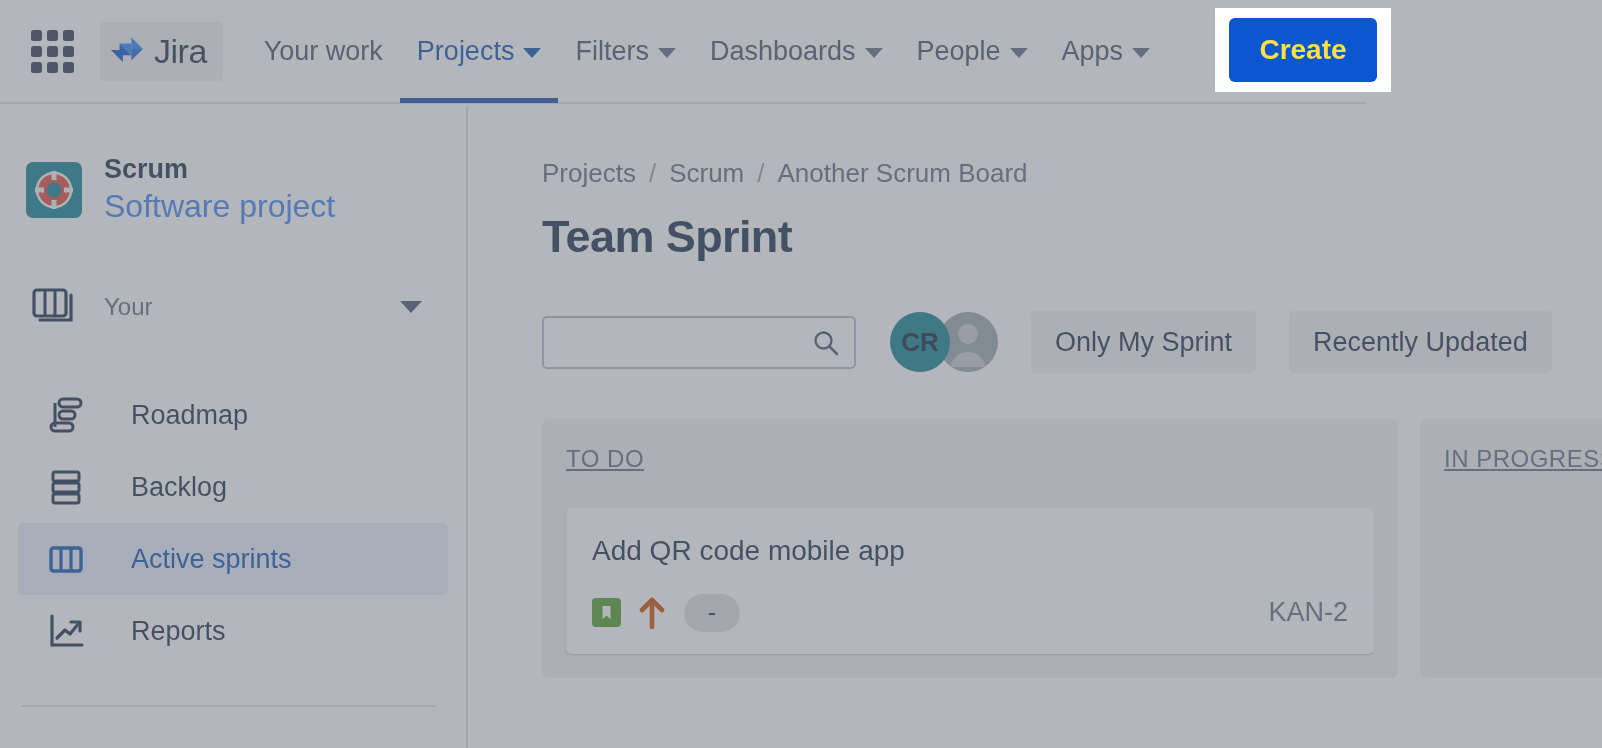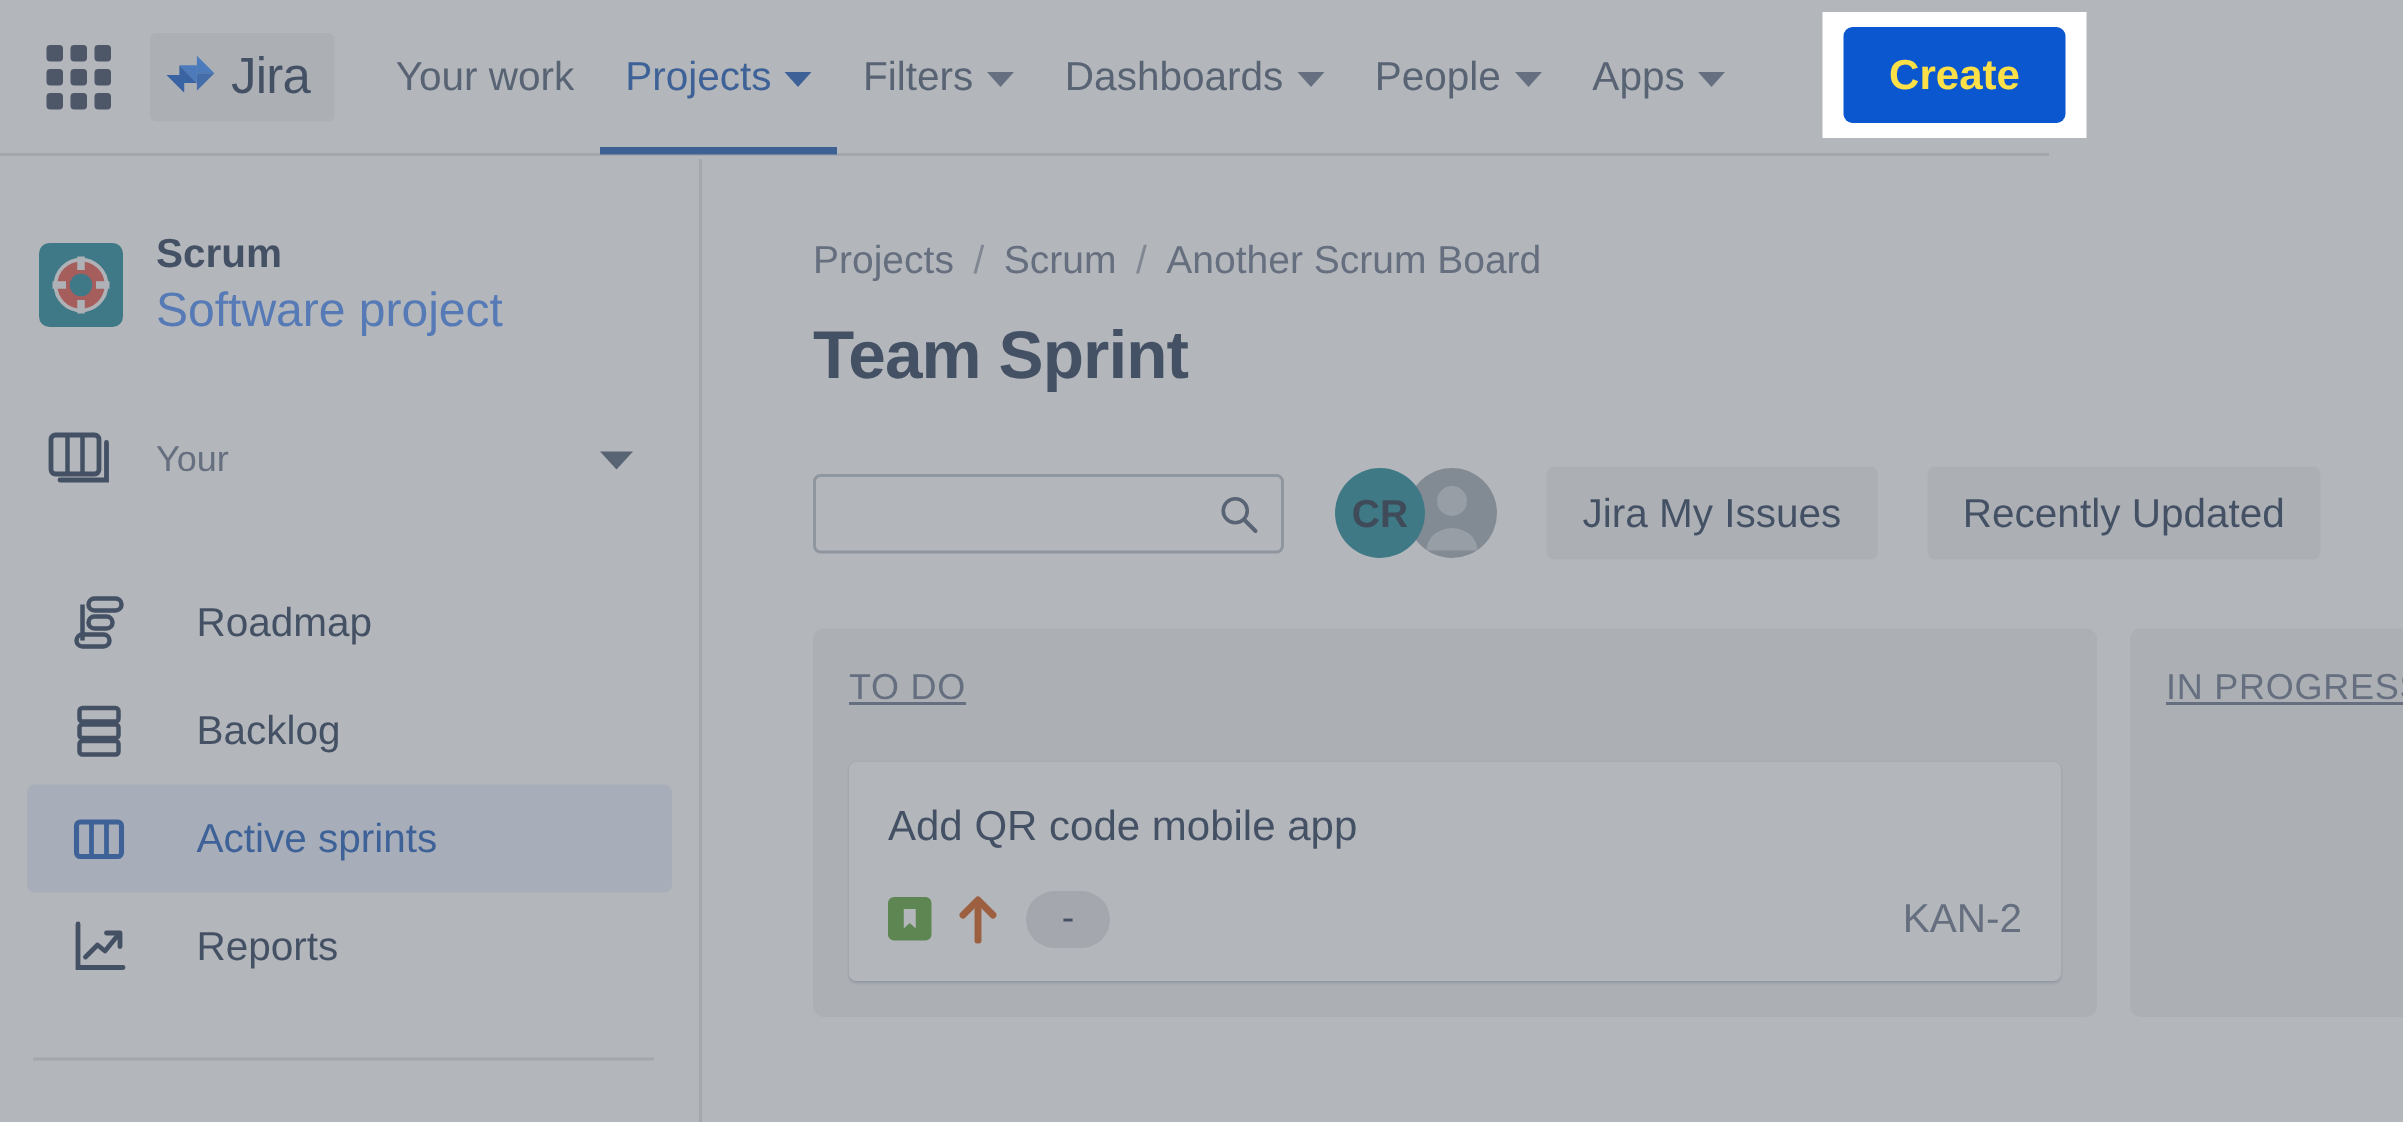--- a/index.html
+++ b/index.html
@@ -492,21 +492,21 @@
       <div class="avatars">
         <div class="av av1">CR</div>
         <div class="av av2">
           <svg width="60" height="60" viewBox="0 0 60 60">
             <circle cx="30" cy="22" r="10" fill="#c6ccd4"></circle>
             <path d="M13 55 a17 15 0 0 1 34 0 Z" fill="#c6ccd4"></path>
           </svg>
         </div>
       </div>
 
-      <button class="filter-btn">Jira My Issues</button>
+      <button class="filter-btn">Only My Sprint</button>
       <button class="filter-btn">Recently Updated</button>
     </div>
 
     <div class="board">
 
       <div class="column">
         <div class="col-title">TO DO</div>
 
         <div class="card">
           <div class="card-title">Add QR code mobile app</div>

